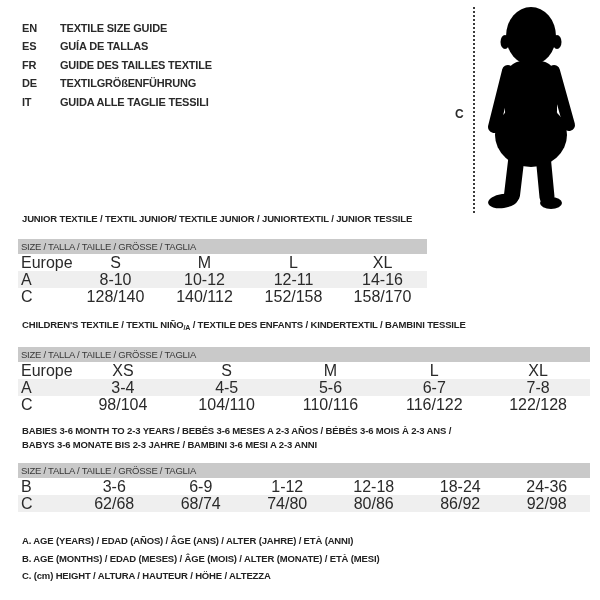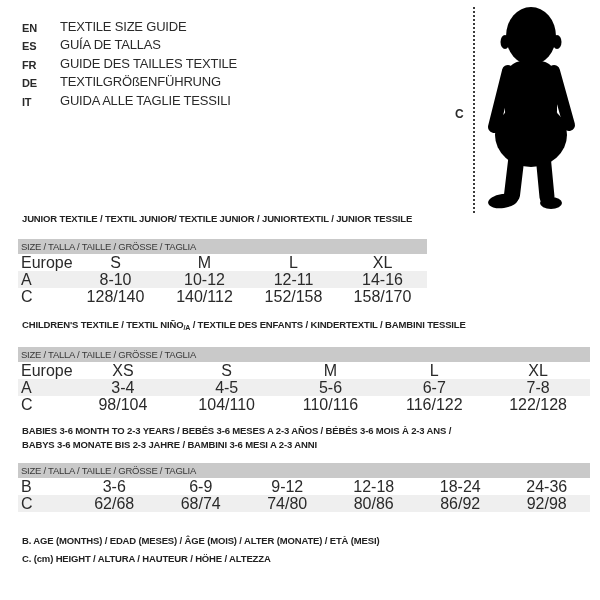--- a/index.html
+++ b/index.html
@@ -4,21 +4,21 @@
 <style>
   html,body{margin:0;padding:0;background:#fff;}
   .canvas{
     position:relative;width:600px;height:600px;background:#ffffff;overflow:hidden;
     font-family:"Liberation Sans","DejaVu Sans",sans-serif;color:#2a2a2a;
   }
   
   .lang-block{position:absolute;left:22px;top:15px;}
   .lang-row{display:flex;height:18.5px;align-items:flex-end;}
   .lang-code{width:38px;font-size:11px;font-weight:bold;letter-spacing:-0.2px;}
-  .lang-label{font-size:13px;font-weight:normal;letter-spacing:-0.2px;white-space:nowrap;}
+  .lang-label{font-size:11px;font-weight:bold;letter-spacing:-0.2px;white-space:nowrap;}
   
   .c-label{position:absolute;left:455px;top:107px;font-size:12px;font-weight:bold;}
   .dotted-line{position:absolute;left:473px;top:7px;height:206px;width:0;border-left:2px dotted #3a3a3a;}
   .baby{position:absolute;left:483px;top:5px;width:100px;height:206px;}
   
   .sec-title{position:absolute;left:22px;font-size:9.5px;font-weight:bold;letter-spacing:-0.15px;line-height:14px;white-space:nowrap;color:#222;}
   sub.subA{font-size:7px;vertical-align:-2px;font-weight:bold;}
   
   .stable{position:absolute;left:18px;}
   .size-bar{height:15px;background:#c9c9c9;display:flex;align-items:center;padding-left:3px;
@@ -138,34 +138,35 @@
   <div class="sec-title" style="top:424px">
     <div>BABIES 3-6 MONTH TO 2-3 YEARS / BEBÉS 3-6 MESES A 2-3 AÑOS / BÉBÉS 3-6 MOIS À 2-3 ANS /</div>
     <div>BABYS 3-6 MONATE BIS 2-3 JAHRE / BAMBINI 3-6 MESI A 2-3 ANNI</div>
   </div>
   <div class="stable" style="top:463px;width:572px">
     <div class="size-bar">SIZE / TALLA / TAILLE / GRÖSSE / TAGLIA</div>
     <div class="trow">
       <span class="rlabel">B</span>
       <span class="cell">3-6</span>
       <span class="cell">6-9</span>
-      <span class="cell">9-12</span>
+      <span class="cell">1-12</span>
       <span class="cell">12-18</span>
       <span class="cell">18-24</span>
       <span class="cell">24-36</span>
     </div>
     <div class="trow gray">
       <span class="rlabel">C</span>
       <span class="cell">62/68</span>
       <span class="cell">68/74</span>
       <span class="cell">74/80</span>
       <span class="cell">80/86</span>
       <span class="cell">86/92</span>
       <span class="cell">92/98</span>
     </div>
   </div>
 
   <div class="notes">
+    <div class="note-line">A. AGE (YEARS) / EDAD (AÑOS) / ÂGE (ANS) / ALTER (JAHRE) / ETÀ (ANNI)</div>
     <div class="note-line">B. AGE (MONTHS) / EDAD (MESES) / ÂGE (MOIS) / ALTER (MONATE) / ETÀ (MESI)</div>
     <div class="note-line">C. (cm) HEIGHT / ALTURA / HAUTEUR / HÖHE / ALTEZZA</div>
   </div>
 
 </div>
 
 </body></html>

